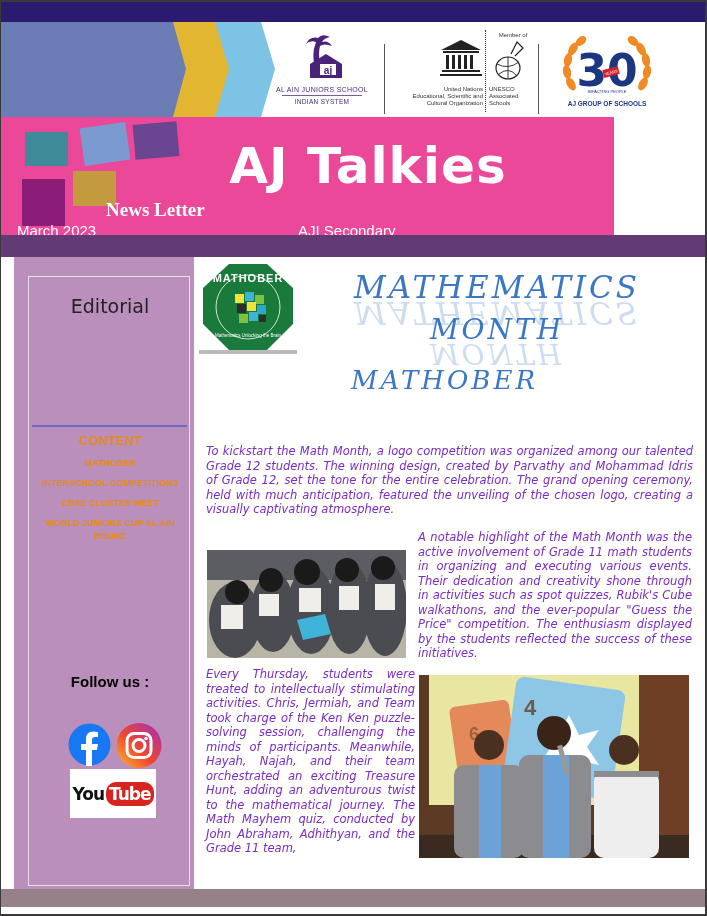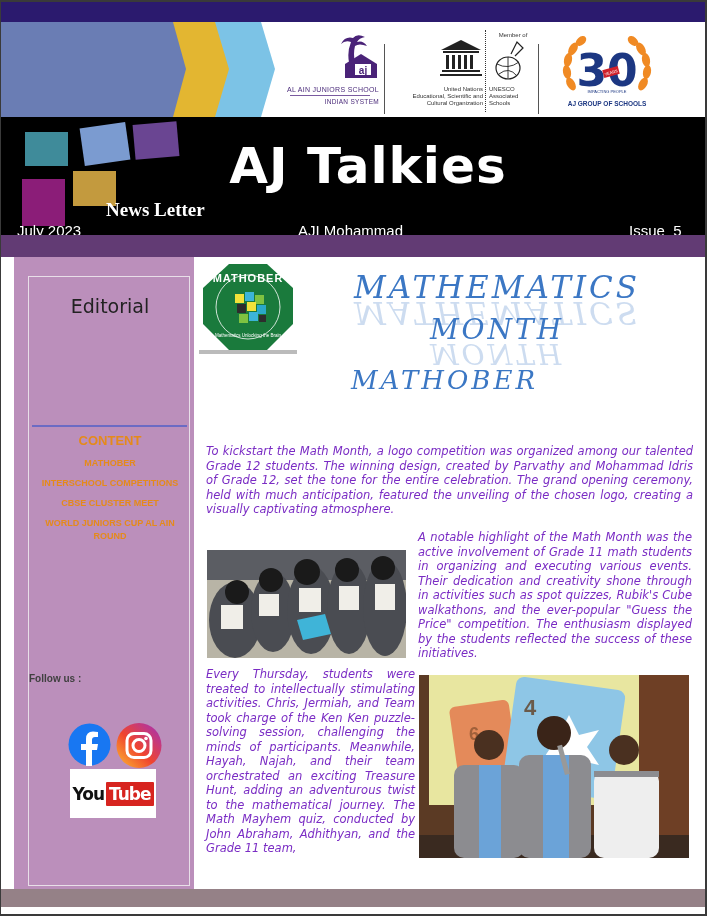--- a/index.html
+++ b/index.html
@@ -13,59 +13,59 @@
 
   
   .logo-row { position: absolute; left: 0; top: 20px; width: 704px; height: 95px; background: #ffffff; }
   .chev-blue { position: absolute; left: 0; top: 0; width: 185px; height: 95px; background: #6a7db4;
                clip-path: polygon(0 0, 172px 0, 185px 47px, 172px 95px, 0 95px); z-index: 3; }
   .chev-yellow { position: absolute; left: 0; top: 0; width: 228px; height: 95px; background: #e3b631;
                clip-path: polygon(0 0, 214px 0, 228px 47px, 214px 95px, 0 95px); z-index: 2; }
   .chev-light { position: absolute; left: 0; top: 0; width: 274px; height: 95px; background: #7cc3e6;
                clip-path: polygon(0 0, 260px 0, 274px 47px, 260px 95px, 0 95px); z-index: 1; }
 
-  .aj-logo { position: absolute; left: 280px; top: 12px; width: 98px; text-align: right; }
+  .aj-logo { position: absolute; left: 272px; top: 12px; width: 98px; text-align: center; }
   .aj-logo .mark { width: 44px; height: 46px; margin: 0 auto; position: relative; }
   .aj-logo .school-name { font-size: 7px; color: #4a2a7a; letter-spacing: 0.3px; margin-top: 2px; }
   .aj-logo .rule { width: 80px; height: 1px; background: #7a5aa0; margin: 2px auto; }
   .aj-logo .system { font-size: 6.5px; color: #4a2a7a; letter-spacing: 0.3px; }
 
   .divider-v { position: absolute; width: 1px; background: #555; }
 
   .unesco { position: absolute; left: 388px; top: 16px; width: 94px; text-align: right; }
   .unesco .temple { width: 44px; height: 40px; margin-left: 28px; }
   .unesco .txt { font-size: 6px; color: #333; line-height: 7px; margin-top: 4px; }
   .dots-v { position: absolute; left: 484px; top: 8px; height: 82px; border-left: 1px dotted #333; }
   .aso { position: absolute; left: 488px; top: 10px; width: 48px; }
   .aso .member { font-size: 6px; color: #333; text-align: center; }
   .aso .globe { width: 34px; height: 42px; margin: 2px 0 0 4px; }
   .aso .txt { font-size: 6px; color: #333; line-height: 7px; }
 
   .thirty { position: absolute; left: 556px; top: 10px; width: 100px; height: 80px; }
 
   
-  .title-band { position: absolute; left: 0; top: 115px; width: 704px; height: 118px; background: #000000; }
+  .title-band { position: absolute; left: 0; top: 115px; width: 613px; height: 118px; background: #ec4899; }
   .sq { position: absolute; }
   .title { position: absolute; left: 0; width: 704px; top: 20px; text-align: center; color: #fff;
            font-family: "DejaVu Sans", sans-serif; font-weight: bold; font-size: 50px; letter-spacing: 1px; padding-left: 30px; }
   .subtitle { position: absolute; left: 0; width: 704px; top: 82px; text-align: left; color: #fff;
               font-family: "Liberation Serif", serif; font-weight: bold; font-size: 19px; padding-left: 105px; }
   .meta { position: absolute; top: 105px; color: #fff; font-size: 15px; }
 
   .purple-band { position: absolute; left: 0; top: 233px; width: 704px; height: 22px; background: #623b74; }
 
   
   .sidebar { position: absolute; left: 13px; top: 255px; width: 193px; height: 632px; background: #bb8fbb; }
   .side-box { position: absolute; left: 14px; top: 19px; width: 162px; height: 610px; border: 1px solid #e8dfe8; }
   .editorial { position: absolute; left: 0; top: 18px; width: 162px; text-align: center; font-family: "DejaVu Sans", sans-serif; font-size: 19px; color: #222; }
   .side-rule { position: absolute; left: 3px; top: 148px; width: 155px; height: 2px; background: #6b6bc4; }
   .content-head { position: absolute; left: 0; top: 156px; width: 162px; text-align: center; color: #e58a1a; font-size: 13px; font-weight: bold; }
   .content-list { position: absolute; left: 0; top: 180px; width: 162px; text-align: center; list-style: none; }
   .content-list li { color: #e58a1a; font-size: 9px; font-weight: bold; line-height: 13px; margin-bottom: 7px; padding: 0 6px; }
-  .follow { position: absolute; left: 0; top: 396px; width: 162px; color: #404040; font-size: 10px; font-weight: bold; }
+  .follow { position: absolute; left: 0; top: 396px; width: 162px; text-align: center; color: #000000; font-size: 15px; font-weight: bold; }
   .social { position: absolute; }
 
   
   .main { position: absolute; left: 193px; top: 255px; width: 511px; height: 632px; background: #fff; }
   .mathober-logo { position: absolute; left: 5px; top: 5px; width: 98px; height: 92px; }
   .headline { position: absolute; text-align: center; font-family: "DejaVu Serif", serif; font-style: italic; color: #3b77c4; letter-spacing: 3px; }
   .reflect { position: absolute; text-align: center; font-family: "DejaVu Serif", serif; font-style: italic; color: #3b77c4; opacity: 0.25; transform: scaleY(-1); letter-spacing: 3px; }
 
   .para { position: absolute; font-family: "DejaVu Sans", sans-serif; font-style: italic; color: #7a2cc4; font-size: 11.5px; line-height: 14.5px; text-align: justify; }
 
@@ -157,22 +157,22 @@
 
   <div class="title-band">
     <div class="sq" style="left:24px; top:15px; width:43px; height:34px; background:#3f8b9a;"></div>
     <div class="sq" style="left:81px; top:8px; width:46px; height:38px; background:#7b9bd0; transform:rotate(-8deg);"></div>
     <div class="sq" style="left:133px; top:6px; width:44px; height:35px; background:#6a4592; transform:rotate(-5deg);"></div>
     <div class="sq" style="left:21px; top:62px; width:43px; height:47px; background:#8b1d78;"></div>
     <div class="sq" style="left:72px; top:54px; width:43px; height:35px; background:#c39a3e;"></div>
 
     <div class="title">AJ Talkies</div>
     <div class="subtitle">News Letter</div>
-    <div class="meta" style="left:16px;">July 2023</div>
-    <div class="meta" style="left:297px;">AJI Mohammad</div>
+    <div class="meta" style="left:16px;">March 2023</div>
+    <div class="meta" style="left:297px;">AJI Secondary</div>
     <div class="meta" style="left:628px; white-space:pre;">Issue  5</div>
   </div>
 
   <div class="purple-band"></div>
 
   <div class="sidebar">
     <div class="side-box">
       <div class="editorial">Editorial</div>
       <div class="side-rule"></div>
       <div class="content-head">CONTENT</div>
@@ -196,21 +196,21 @@
             <stop offset="1" stop-color="#a02fbf"></stop>
           </linearGradient>
         </defs>
         <circle cx="24" cy="22.5" r="22.5" fill="url(#ig)"></circle>
         <rect x="12" y="10.5" width="24" height="24" rx="7" fill="none" stroke="#fff" stroke-width="3"></rect>
         <circle cx="24" cy="22.5" r="6" fill="none" stroke="#fff" stroke-width="3"></circle>
         <circle cx="31" cy="15.5" r="1.8" fill="#fff"></circle>
       </svg>
       <div class="social" style="left:41px; top:492px; width:86px; height:49px; background:#fff; display:flex; align-items:center; justify-content:center;">
         <span style="font-family:'DejaVu Sans', sans-serif; font-weight:bold; font-size:17px; color:#111; letter-spacing:-1px;">You</span>
-        <span style="font-family:'DejaVu Sans', sans-serif; font-weight:bold; font-size:17px; color:#fff; background:#d7241f; border-radius:1px; padding:2px 3px; margin-left:2px; letter-spacing:-1px;">Tube</span>
+        <span style="font-family:'DejaVu Sans', sans-serif; font-weight:bold; font-size:17px; color:#fff; background:#d7241f; border-radius:10px; padding:2px 3px; margin-left:2px; letter-spacing:-1px;">Tube</span>
       </div>
     </div>
   </div>
 
   <div class="main">
 
     <svg class="mathober-logo" viewBox="0 0 98 92" width="98" height="92">
       <rect width="98" height="92" fill="#fff"></rect>
       <polygon points="30,2 68,2 94,26 94,62 68,88 30,88 4,62 4,26" fill="#1a7a3c"></polygon>
       <circle cx="49" cy="45" r="32" fill="none" stroke="#fff" stroke-width="0.8"></circle>

